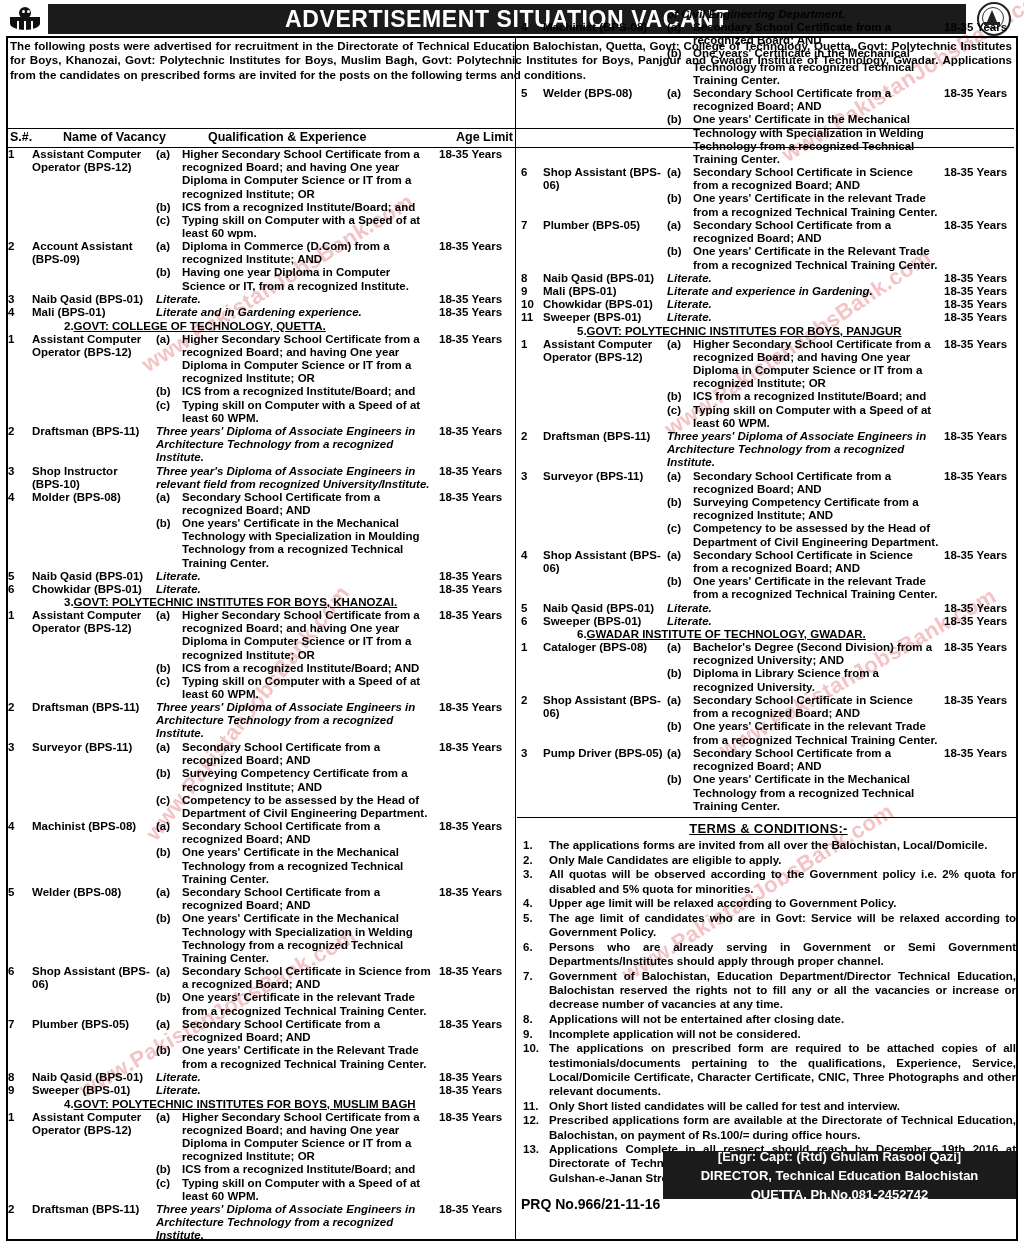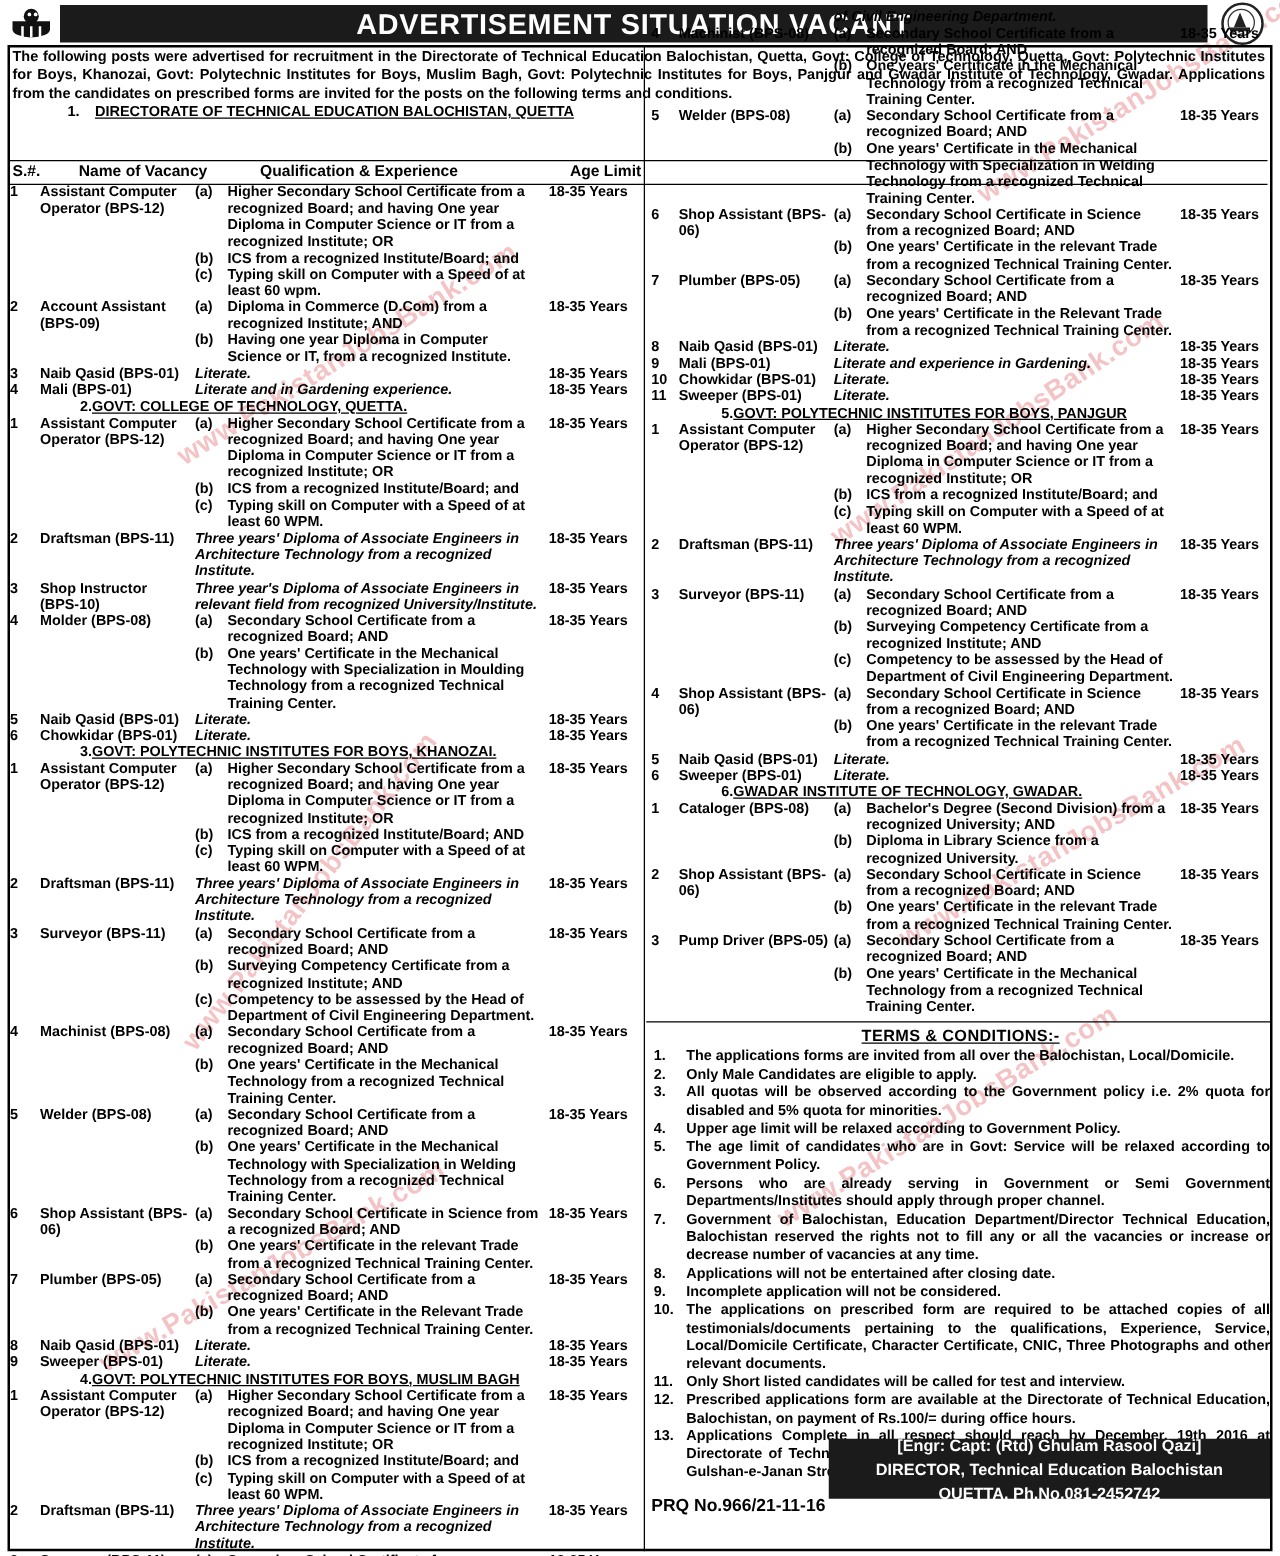--- a/index.html
+++ b/index.html
@@ -204,21 +204,20 @@
           <div class="base"></div>
         </div>
     </div>
   </div>
 
   <div class="frame"></div>
   <div class="vdiv"></div>
 
   <div class="intro">
     <span>The following posts were advertised for recruitment in the Directorate of Technical Education Balochistan, Quetta, Govt: College of Technology, Quetta, Govt: Polytechnic Institutes for Boys, Khanozai, Govt: Polytechnic Institutes for Boys, Muslim Bagh, Govt: Polytechnic Institutes for Boys, Panjgur and Gwadar Institute of Technology, Gwadar. Applications from the candidates on prescribed forms are invited for the posts on the following terms and conditions.</span>
-    <span class="sec-line"><span class="sec-num">1.</span><b>DIRECTORATE OF TECHNICAL EDUCATION BALOCHISTAN, QUETTA</b></span>
   </div>
 
   <div class="colhead">
     <span class="ch" style="left:2px">S.#.</span>
     <span class="ch" style="left:55px">Name of Vacancy</span>
     <span class="ch" style="left:200px">Qualification &amp; Experience</span>
     <span class="ch" style="left:448px">Age Limit</span>
   </div>
 
   <div class="col colL">

